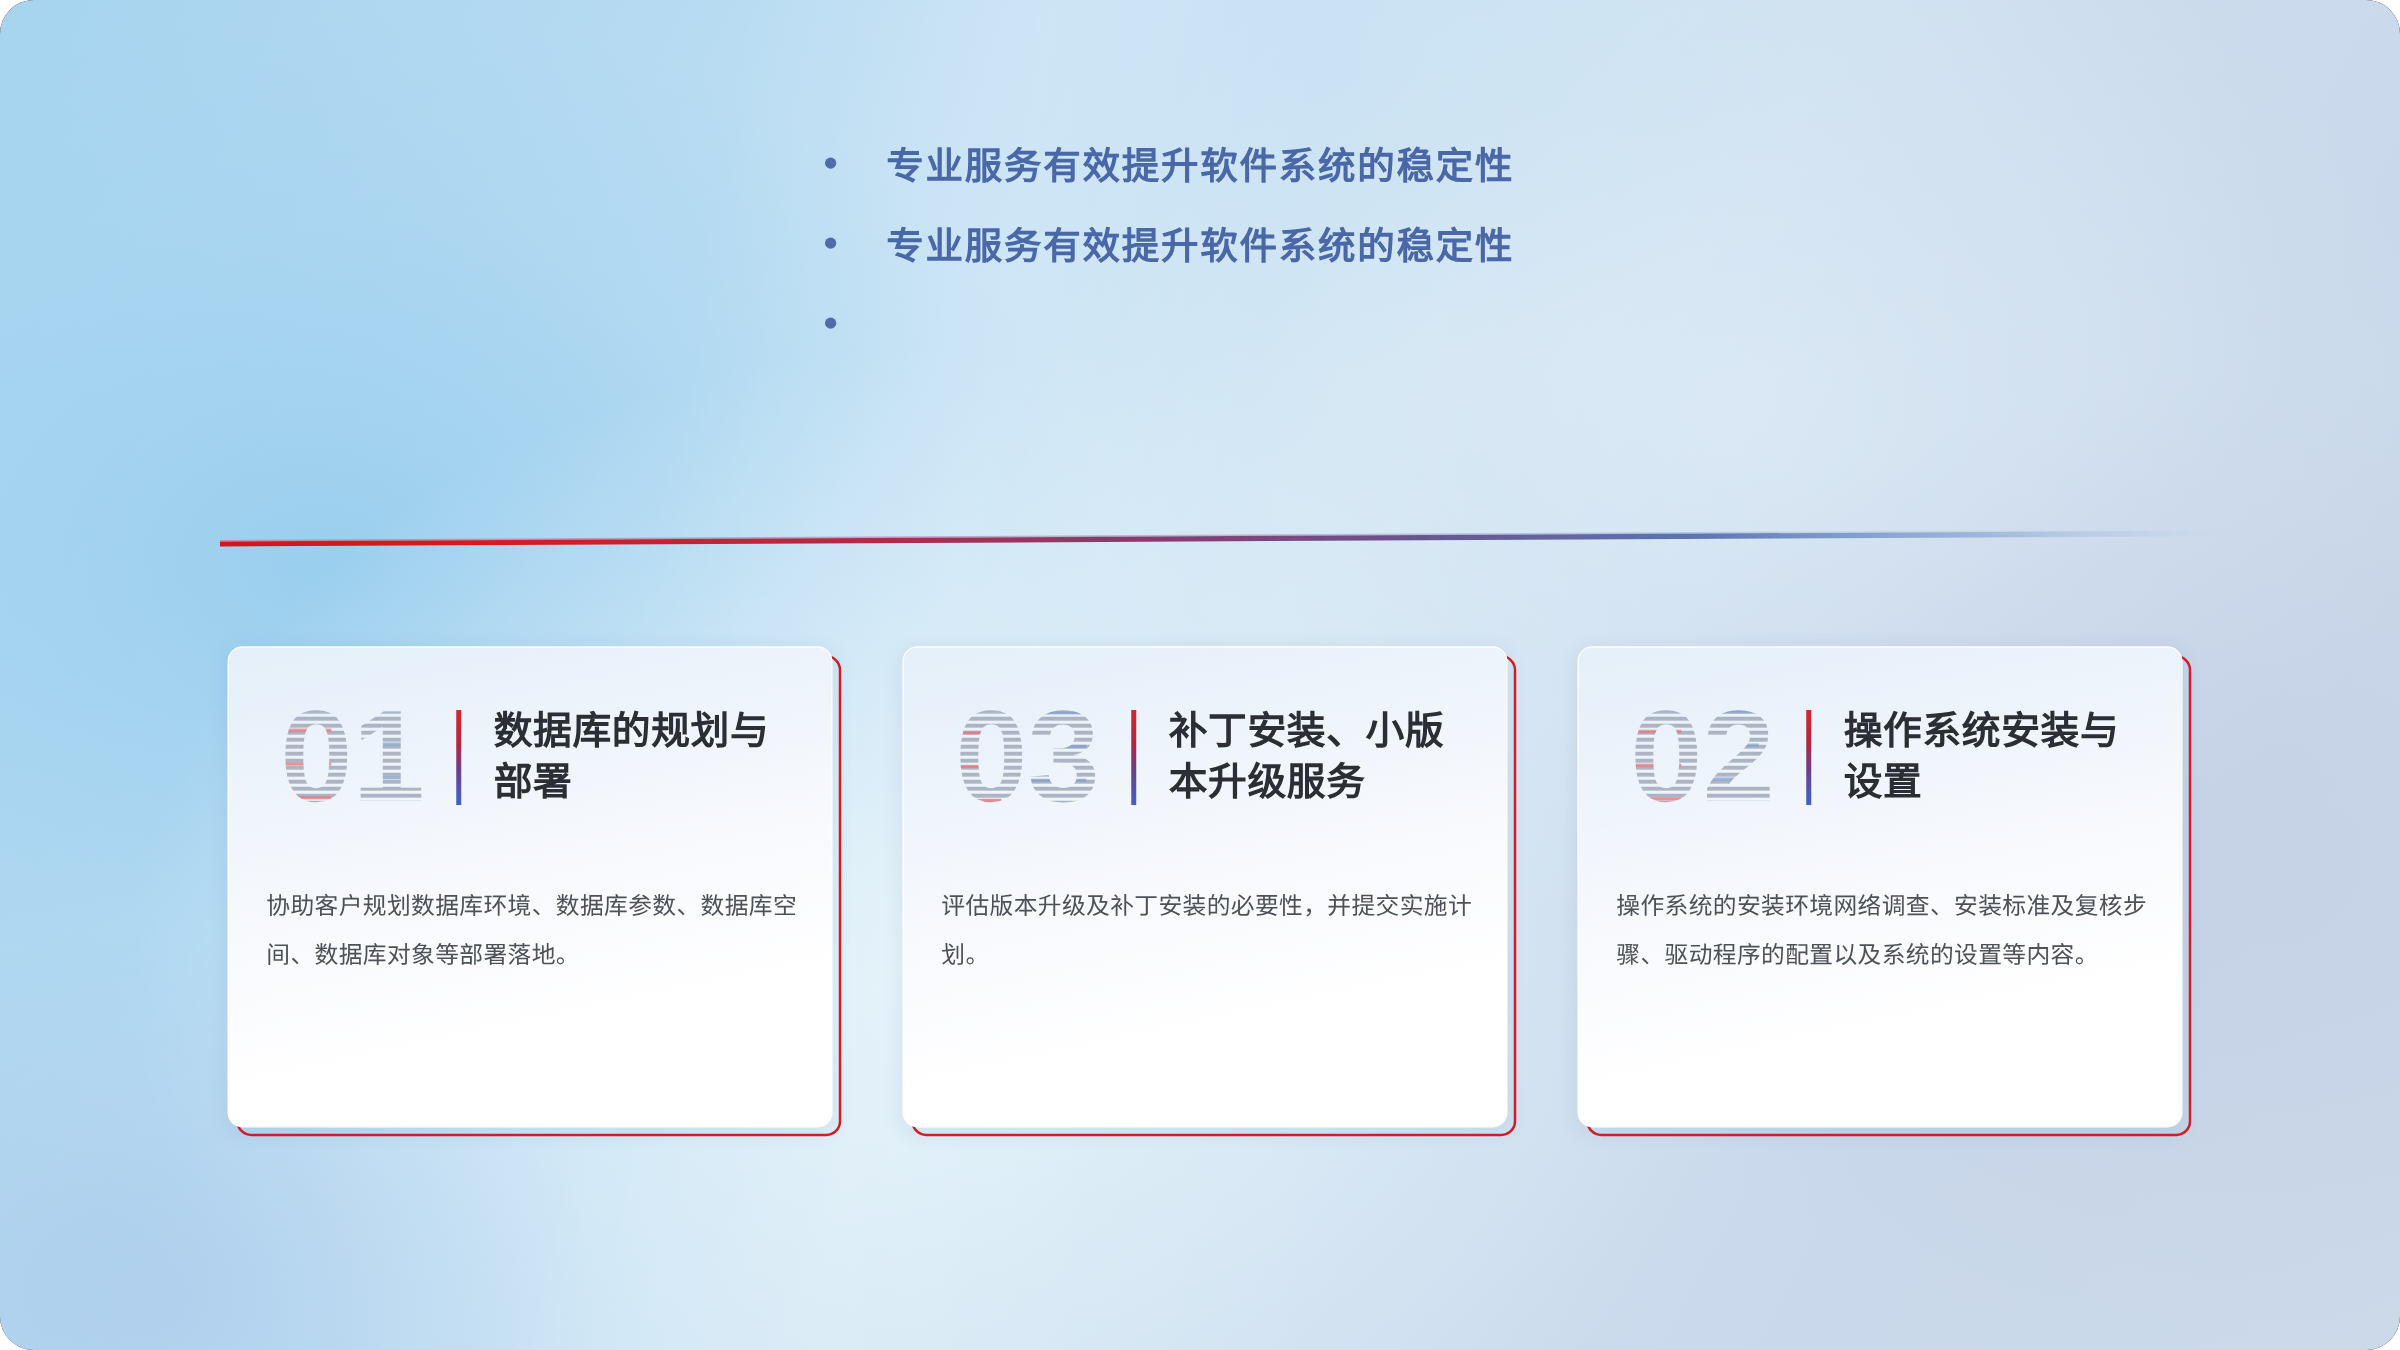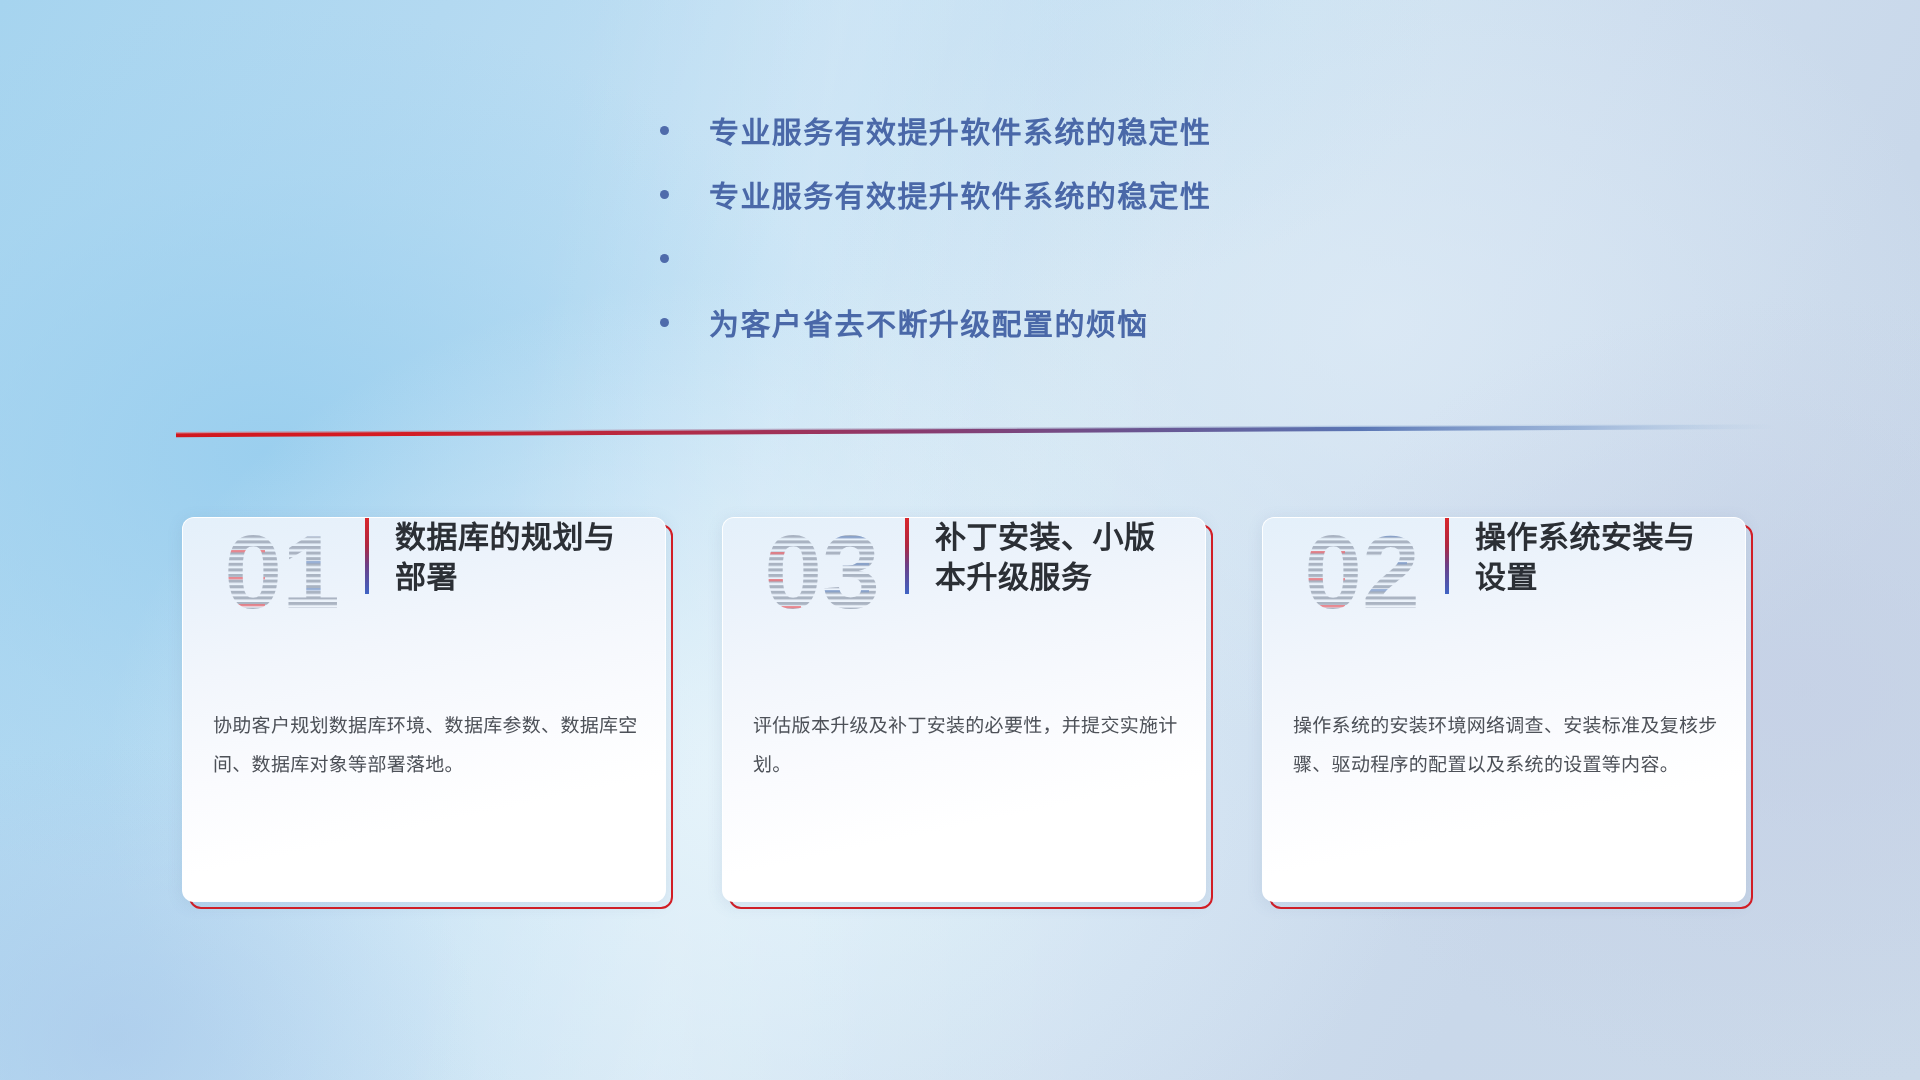--- a/index.html
+++ b/index.html
@@ -10,20 +10,21 @@
     overflow:hidden;
     font-family:"Liberation Sans","DejaVu Sans",sans-serif;
   }
 
   
   #slide {
     position:relative;
     width:1920px; height:1080px;
     background:#000000;
     overflow:hidden;
+    border-radius:27px;
   }
   .bg-layer { position:absolute; inset:0; pointer-events:none; }
 
   .bg-base {
     background:
       linear-gradient(118deg,
         #a6d4ef 0%,
         #b3d9f1 18%,
         #c3e1f4 36%,
         #cfe4f2 52%,
@@ -134,21 +135,21 @@
     border:1px solid rgba(255,255,255,0.92);
     box-shadow:0 3px 16px rgba(90,120,160,0.14);
     overflow:hidden;
   }
 
   
   .card-head {
     position:relative;
     height:175px;
     display:flex;
-    align-items:flex-start;
+    align-items:center;
     padding-left:26px;
   }
   .card-num {
     position:relative;
     width:146px; height:110px;
     flex:0 0 auto;
     margin-right:10px;
   }
   .card-num svg { display:block; width:100%; height:100%; }
 
@@ -196,24 +197,20 @@
     <li class="bullet-row">
       <span class="bullet-dot"></span>
       <span class="bullet-text">专业服务有效提升软件系统的稳定性</span>
     </li>
     <li class="bullet-row">
       <span class="bullet-dot"></span>
       <span class="bullet-text">专业服务有效提升软件系统的稳定性</span>
     </li>
     <li class="bullet-row">
       <span class="bullet-dot"></span>
-    </li>
-    <li class="bullet-row">
-      <span class="bullet-dot"></span>
-      <span class="bullet-text">为客户省去不断升级配置的烦恼</span>
     </li>
   </ul>
 
   <div id="divider">
     <svg viewBox="0 0 1600 18" preserveAspectRatio="none">
       <defs>
         <linearGradient id="divGrad" x1="0" y1="0" x2="1" y2="0">
           <stop offset="0.00" stop-color="#d0171e"></stop>
           <stop offset="0.13" stop-color="#d51b22"></stop>
           <stop offset="0.30" stop-color="#b52a43"></stop>

